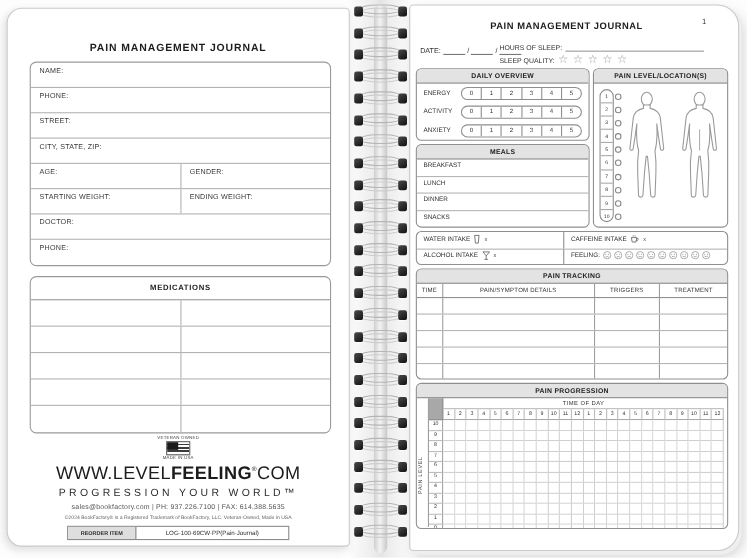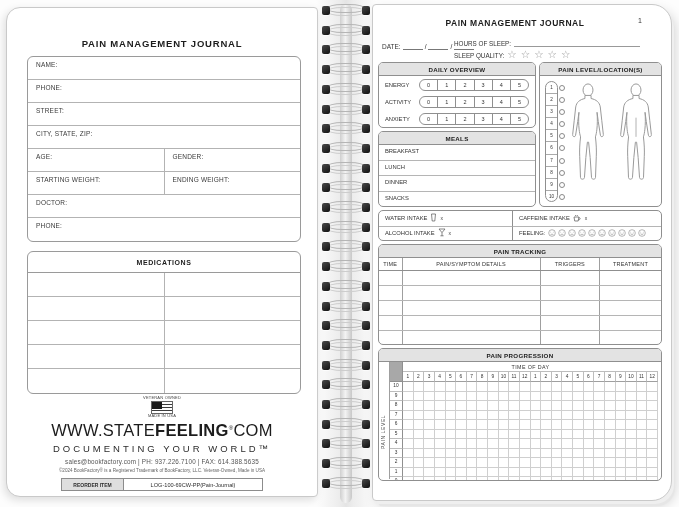--- a/index.html
+++ b/index.html
@@ -190,22 +190,22 @@
             <div class="mcell"></div>
           </div>
         </div>
     </div>
     <div class="brand">
       <div class="flag-wrap">
         <div>VETERAN OWNED</div>
         <span class="flag"></span>
         <div>MADE IN USA</div>
       </div>
-      <div class="brand-url"><span>WWW.STATE</span><b>FEELING</b><sup>®</sup><span>COM</span></div>
-      <div class="brand-tag">DOCUMENTING YOUR WORLD™</div>
+      <div class="brand-url"><span>WWW.LEVEL</span><b>FEELING</b><sup>®</sup><span>COM</span></div>
+      <div class="brand-tag">PROGRESSION YOUR WORLD™</div>
       <div class="brand-contact">sales@bookfactory.com  |  PH: 937.226.7100  |  FAX: 614.388.5635</div>
       <div class="brand-copy">©2024 BookFactory® is a Registered Trademark of BookFactory, LLC. Veteran-Owned, Made in USA</div>
       <div class="reorder">
         <div class="reorder-label">REORDER ITEM</div>
         <div class="reorder-value">LOG-100-69CW-PP(Pain-Journal)</div>
       </div>
     </div>
   </div>
 
   <div class="spiral">

